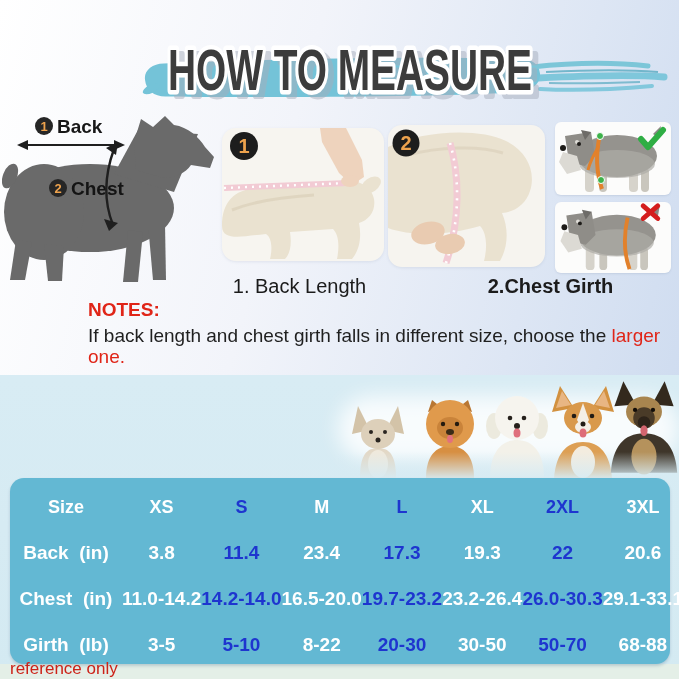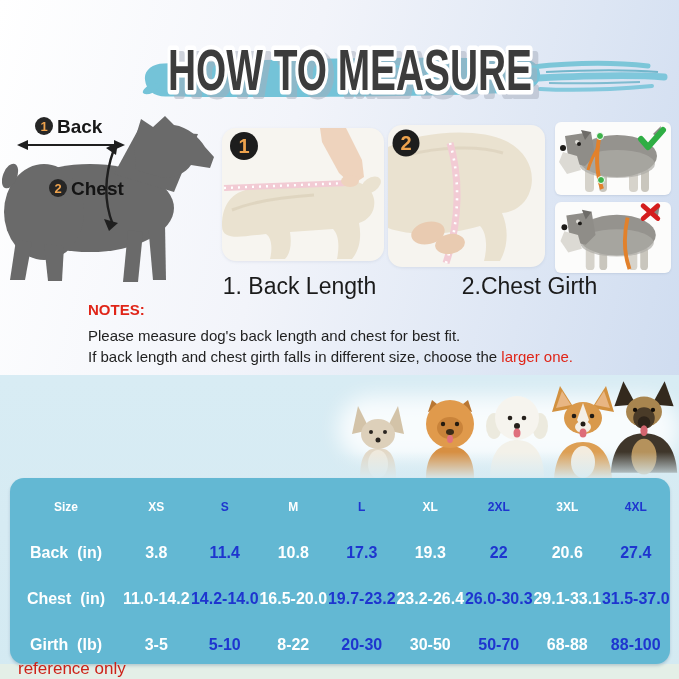--- a/index.html
+++ b/index.html
@@ -9,43 +9,43 @@
     font-family:"Liberation Sans", sans-serif;
     background:linear-gradient(105deg,#ffffff 0%,#f2f4fa 38%,#dde6f4 70%,#c9d8ee 100%);
     padding-left:28px;
   }
   .abs{position:absolute;}
   .lower-section{left:0;top:375px;width:679px;height:304px;
     background:linear-gradient(#d8ecf4,#d4eaf2);}
   .bottom-strip{left:0;top:664px;width:679px;height:15px;background:#e4efe7;}
   .photo-card{border-radius:14px;background:#f7f5f0;box-shadow:0 1px 3px rgba(90,110,140,.12);overflow:hidden;}
   .fit-card{border-radius:6px;background:#fcfcfb;box-shadow:0 1px 2px rgba(90,110,140,.15);overflow:hidden;}
-  .caption{color:#1b1b1b;font-size:23px;line-height:22px;text-align:center;}
-  .notes{color:#1f1f1f;font-size:15px;line-height:21.5px;}
+  .caption{color:#1b1b1b;font-size:20px;line-height:22px;text-align:center;}
+  .notes{color:#1f1f1f;font-size:19px;line-height:21.5px;}
   .notes-heading{color:#e02518;font-weight:bold;margin-bottom:4px;}
   .red{color:#e02518;}
   .dog-glow{left:338px;top:396px;width:341px;height:66px;background:rgba(255,255,255,.82);
     border-radius:40px;filter:blur(10px);}
   .dog-fade{left:338px;top:452px;width:341px;height:28px;
     background:linear-gradient(rgba(216,236,244,0),#d7ebf3);}
   .size-table{
     left:10px;top:478px;width:660px;height:186px;background:#63b8d3;border-radius:14px;
     display:grid;grid-template-columns:112px repeat(8,1fr);grid-auto-rows:46px;
     padding-top:6px;align-items:center;box-shadow:0 2px 3px rgba(60,100,130,.25);
   }
   .size-table .cell{
-    text-align:center;font-weight:bold;font-size:16px;color:#ffffff;white-space:pre;
+    text-align:center;font-weight:bold;font-size:19px;color:#ffffff;white-space:pre;
   }
-  .size-table .cell.hdr{font-size:12px;}
+  .size-table .cell.hdr{font-size:18px;}
   
   .size-table .cell:nth-child(9n+3),
   .size-table .cell:nth-child(9n+5),
   .size-table .cell:nth-child(9n+7),
   .size-table .cell:nth-child(9n+9){color:#1e35cf;}
-  .footnote{left:10px;top:659px;font-size:17px;color:#cc2218;z-index:5;margin-left:8px;}
+  .footnote{left:10px;top:659px;font-size:17px;color:#cc2218;z-index:5;}
   svg text{font-family:"Liberation Sans", sans-serif;}
 </style>
 </head>
 <body>
 
 <div class="canvas">
 
   <div class="abs lower-section"></div>
   <div class="abs bottom-strip"></div>
 
@@ -188,27 +188,26 @@
       <g stroke="#d41d1d" stroke-width="5" stroke-linecap="round">
         <line x1="89" y1="4" x2="104" y2="17"></line>
         <line x1="104" y1="4" x2="89" y2="17"></line>
       </g>
     </svg>
   </div>
 
   <div class="abs caption" style="left:197px;top:275px;width:205px;">
     <div>1. Back Length</div>
   </div>
-  <div class="abs caption" style="left:422px;top:275px;width:215px;">
+  <div class="abs caption" style="left:443px;top:275px;width:215px;font-weight:bold;">
     <div>2.Chest Girth</div>
   </div>
 
   <div class="abs notes" style="left:88px;top:299px;width:580px;">
     <div class="notes-heading">NOTES:</div>
-    <div>Please measure dog's back length and chest for best fit.</div>
     <div><span>If back length and chest girth falls in different size, choose the </span><span class="red">larger one.</span></div>
   </div>
 
   <div class="abs dog-glow"></div>
 
   <svg class="abs" style="left:350px;top:404px;" width="56" height="74" viewBox="0 0 56 74">
     <polygon points="8,2 20,26 2,30" fill="#d3c3a8"></polygon>
     <polygon points="48,2 36,26 54,30" fill="#d3c3a8"></polygon>
     <path d="M10,74 C10,52 16,44 28,44 C40,44 46,52 46,74 Z" fill="#e3d8c6"></path>
     <ellipse cx="28" cy="60" rx="10" ry="14" fill="#efe9dc"></ellipse>
@@ -279,21 +278,21 @@
     <div class="cell hdr">M</div>
     <div class="cell hdr">L</div>
     <div class="cell hdr">XL</div>
     <div class="cell hdr">2XL</div>
     <div class="cell hdr">3XL</div>
     <div class="cell hdr">4XL</div>
 
     <div class="cell">Back  (in)</div>
     <div class="cell">3.8</div>
     <div class="cell">11.4</div>
-    <div class="cell">10.8</div>
+    <div class="cell">23.4</div>
     <div class="cell">17.3</div>
     <div class="cell">19.3</div>
     <div class="cell">22</div>
     <div class="cell">20.6</div>
     <div class="cell">27.4</div>
 
     <div class="cell">Chest  (in)</div>
     <div class="cell">11.0-14.2</div>
     <div class="cell">14.2-14.0</div>
     <div class="cell">16.5-20.0</div>

